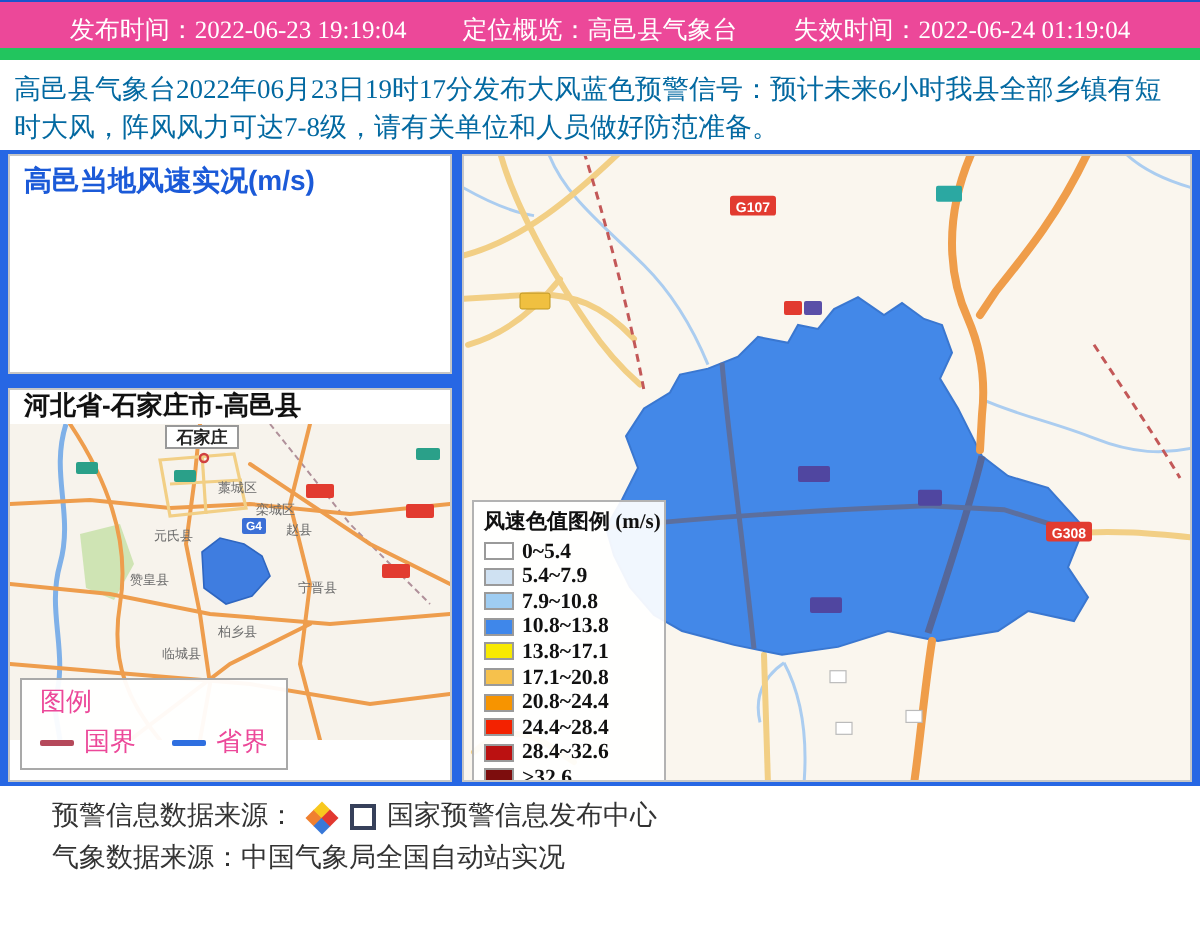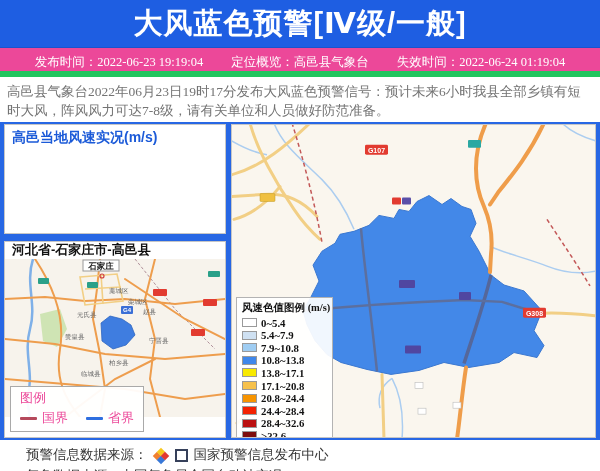--- a/index.html
+++ b/index.html
@@ -8,21 +8,21 @@
   .page{width:600px;height:471px;position:relative;background:#fff;}
 
   
   .hdr{height:47px;background:#1e5ee2;color:#fff;text-align:center;}
   .hdr h1{margin:0;font-size:29px;line-height:47px;font-weight:bold;letter-spacing:1px;}
   .meta{height:23px;background:#ec4899;border-top:1px solid #1a54cc;border-bottom:6px solid #22c55e;
         color:#fff;display:flex;justify-content:center;align-items:flex-end;gap:28px;
         font-size:12.5px;font-family:"Liberation Serif","DejaVu Serif",serif;}
 
   
-  .para{padding:5px 7px 2px;font-size:13.5px;line-height:1.42;color:#737373;
+  .para{padding:5px 7px 2px;font-size:13.5px;line-height:1.42;color:#0369a1;
         font-family:"Liberation Serif","DejaVu Serif",serif;}
 
   
   .content{display:flex;gap:5px;background:#2767e4;padding:2px 4px;height:318px;box-sizing:border-box;}
   .leftcol{width:222px;display:flex;flex-direction:column;}
   .box{background:#fff;border:1px solid #c6c6c6;box-sizing:border-box;}
   .box1{height:110px;margin-bottom:7px;}
   .box-title{color:#1b5ad8;font-weight:bold;font-size:14px;padding:4px 7px 0;}
   .box2{height:197px;position:relative;overflow:hidden;}
   .box2 .sub{font-size:13px;font-weight:bold;color:#111;padding:0 7px;line-height:16px;}
@@ -57,23 +57,20 @@
   .logo .d2{left:5px;top:1px;background:#f8c81e;}
   .logo .d3{left:5px;top:9px;background:#3878d8;}
   .logo .d4{left:9px;top:5px;background:#e23830;}
   .logo-sq{width:9px;height:9px;border:2px solid #36405a;display:inline-block;margin:0 3px 0 1px;}
 </style>
 </head>
 <body>
 
 <div class="page">
 
-  <div class="hdr">
-    <h1>大风蓝色预警[Ⅳ级/一般]</h1>
-  </div>
   <div class="meta">
     <span>发布时间：2022-06-23 19:19:04</span>
     <span>定位概览：高邑县气象台</span>
     <span>失效时间：2022-06-24 01:19:04</span>
   </div>
 
   <div class="para">高邑县气象台2022年06月23日19时17分发布大风蓝色预警信号：预计未来6小时我县全部乡镇有短时大风，阵风风力可达7-8级，请有关单位和人员做好防范准备。</div>
 
   <div class="content">
     <div class="leftcol">

